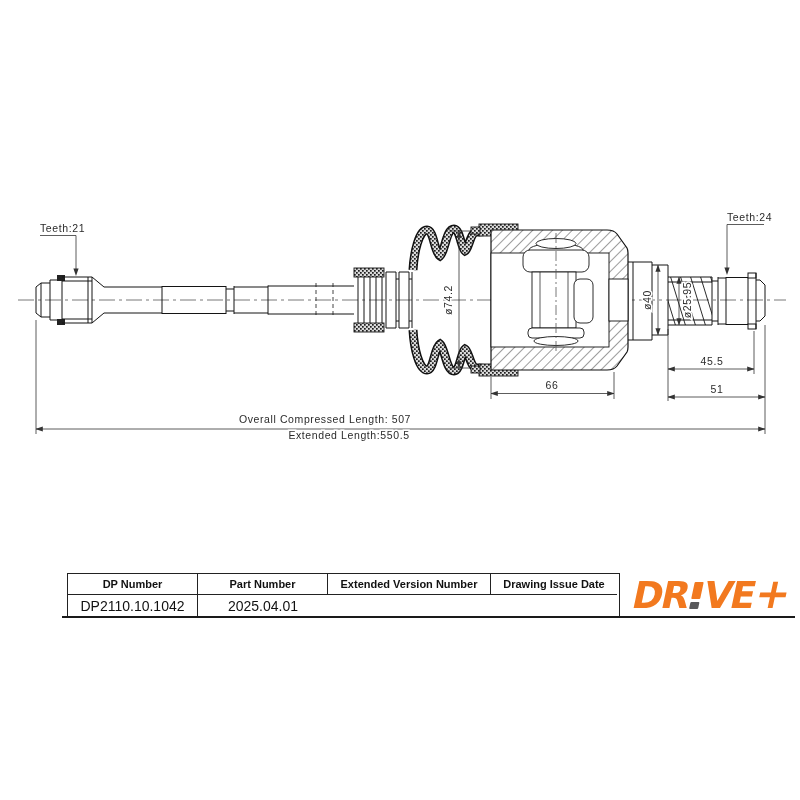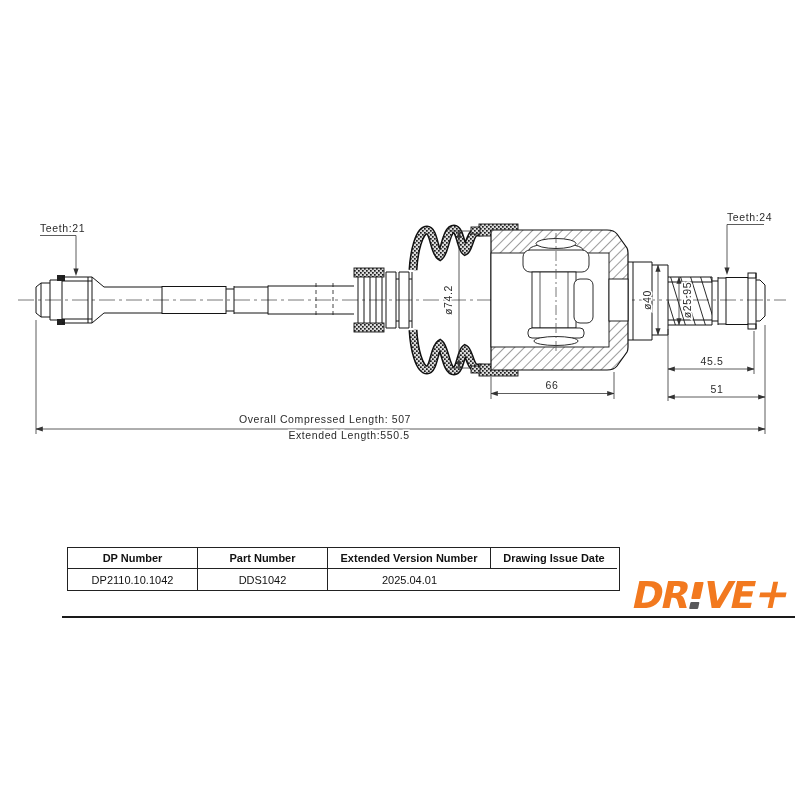--- a/index.html
+++ b/index.html
@@ -5,24 +5,24 @@
   html,body{margin:0;padding:0;background:#fff;}
   .page{position:relative;width:800px;height:800px;background:#ffffff;overflow:hidden;
         font-family:"Liberation Sans",sans-serif;}
   svg{position:absolute;left:0;top:0;}
 
   
   .dimtxt{font-family:"Liberation Sans",sans-serif;font-size:10.5px;fill:#2b2b2b;letter-spacing:.6px;}
   .halo{paint-order:stroke;stroke:#ffffff;stroke-width:3px;}
 
   
-  .tb{position:absolute;left:67px;top:547px;width:551px;height:42px;
+  .tb{position:absolute;left:67px;top:573px;width:551px;height:42px;
       border:1.3px solid #222;display:grid;
       grid-template-columns:130px 130px 163px 126px;grid-template-rows:21px 21px;}
-  .tb .c{display:flex;align-items:center;justify-content:center;font-size:11px;color:#111;
+  .tb .c{display:flex;align-items:center;justify-content:center;font-size:14px;color:#111;
          border-right:1px solid #222;white-space:nowrap;}
   .tb .c.lastcol{border-right:none;}
   .tb .c.hdr{font-weight:bold;border-bottom:1px solid #222;font-size:11px;}
   .bottom-rule{position:absolute;left:62px;top:615.5px;width:733px;height:2px;background:#1a1a1a;}
 
   
   .logo{position:absolute;left:633px;top:574px;width:160px;height:42px;display:flex;
         align-items:center;transform:skewX(-12deg);font-family:"DejaVu Sans",sans-serif;
         font-weight:bold;font-size:37px;letter-spacing:-2px;color:#F2791F;}
   .logo .word{line-height:1;}
@@ -266,21 +266,20 @@
     </g>
   </g>
 </svg>
 
 <div class="tb">
   <div class="c hdr">DP Number</div>
   <div class="c hdr">Part Number</div>
   <div class="c hdr">Extended Version Number</div>
   <div class="c hdr lastcol">Drawing Issue Date</div>
   <div class="c">DP2110.10.1042</div>
-  <div class="c">DDS1042</div>
   <div class="c lastcol">2025.04.01</div>
 </div>
 
 <div class="bottom-rule"></div>
 
 <div class="logo">
   <span class="word">DR</span>
   <span class="excl">
     <span class="bar"></span>
     <span class="dot"></span>

